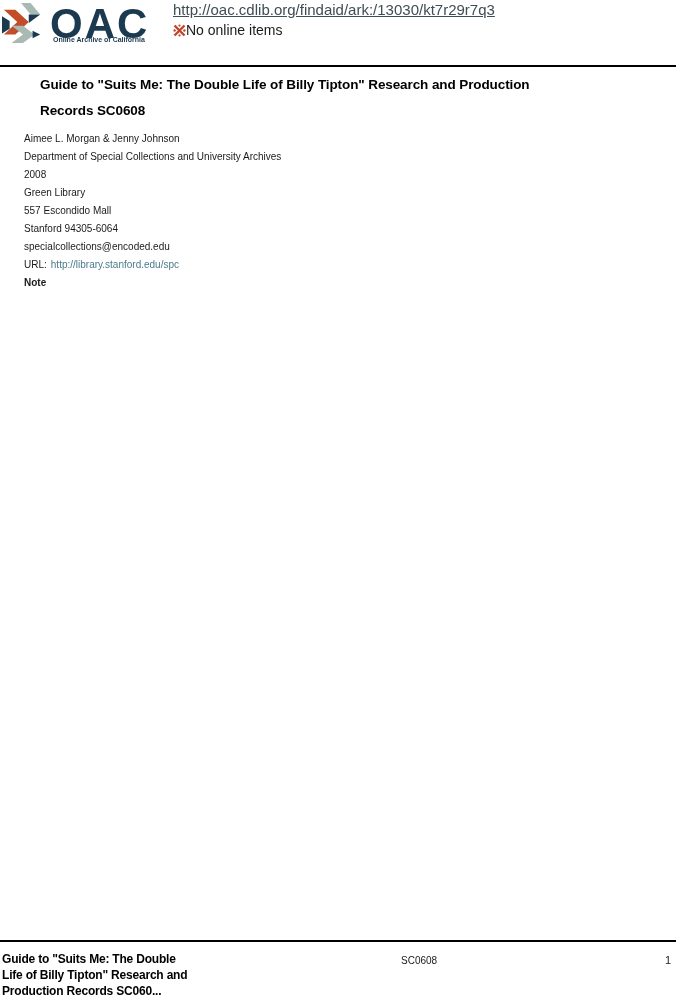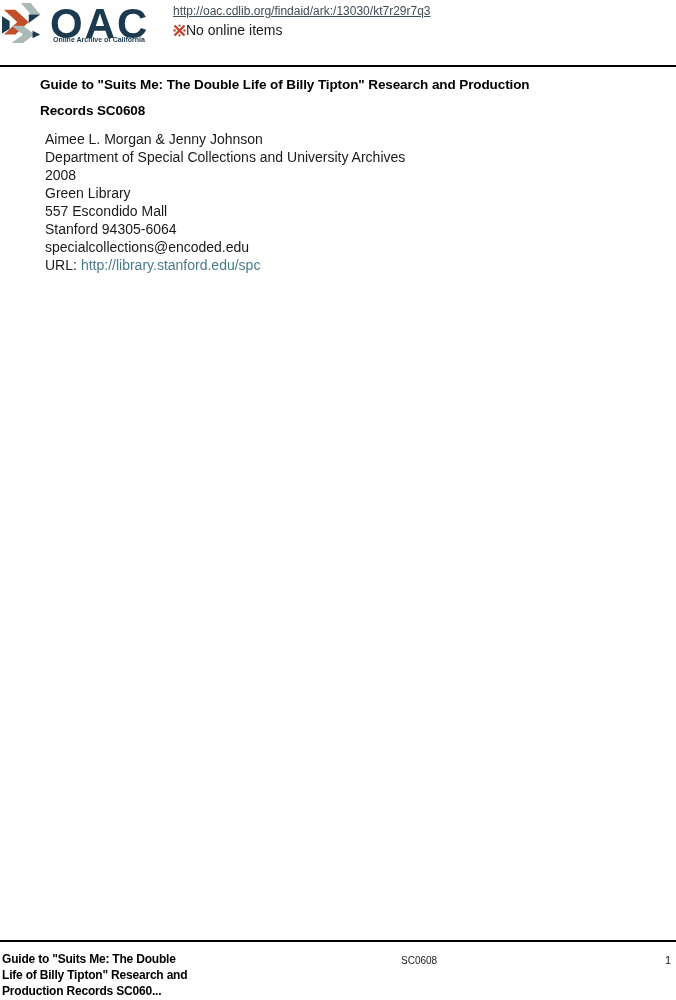--- a/index.html
+++ b/index.html
@@ -35,21 +35,21 @@
     font-size: 7px;
     font-weight: 600;
     color: #1b3a50;
   }
   .header-right {
     position: absolute;
     left: 173px; top: 1px;
   }
   .finding-aid-link {
     display: inline-block;
-    font-size: 12px;
+    font-size: 15px;
     color: #3f4d55;
     text-decoration: underline;
     cursor: pointer;
   }
   .status-row {
     margin-top: 3px;
     display: flex;
     align-items: center;
     font-size: 14px;
     color: #1a1a1a;
@@ -69,23 +69,23 @@
     left: 40px; top: 72px;
     width: 630px;
     font-size: 13.5px;
     font-weight: bold;
     color: #000000;
     line-height: 26px;
     letter-spacing: -0.1px;
   }
   .doc-body {
     position: absolute;
-    left: 45px; top: 130px;
+    left: 24px; top: 130px;
     width: 620px;
-    font-size: 14px;
+    font-size: 10px;
     color: #1a1a1a;
     line-height: 18px;
   }
   .doc-body .line { height: 18px; }
   .doc-body .bold { font-weight: bold; }
   .body-link {
     color: #4a7b8c;
     cursor: pointer;
   }
   .url-label { margin-right: 4px; }
@@ -168,20 +168,21 @@
     <div class="line">Aimee L. Morgan &amp; Jenny Johnson</div>
     <div class="line">Department of Special Collections and University Archives</div>
     <div class="line">2008</div>
     <div class="line">Green Library</div>
     <div class="line">557 Escondido Mall</div>
     <div class="line">Stanford 94305-6064</div>
     <div class="line">specialcollections@encoded.edu</div>
     <div class="line">
       <span class="url-label">URL:</span><a class="body-link">http://library.stanford.edu/spc</a>
     </div>
+    <div class="line bold">Note</div>
   </div>
 
   <div class="rule-bottom"></div>
 
   <div class="footer-title">
     <div>Guide to "Suits Me: The Double</div>
     <div>Life of Billy Tipton" Research and</div>
     <div>Production Records SC060...</div>
   </div>
   <div class="footer-collection">SC0608</div>

